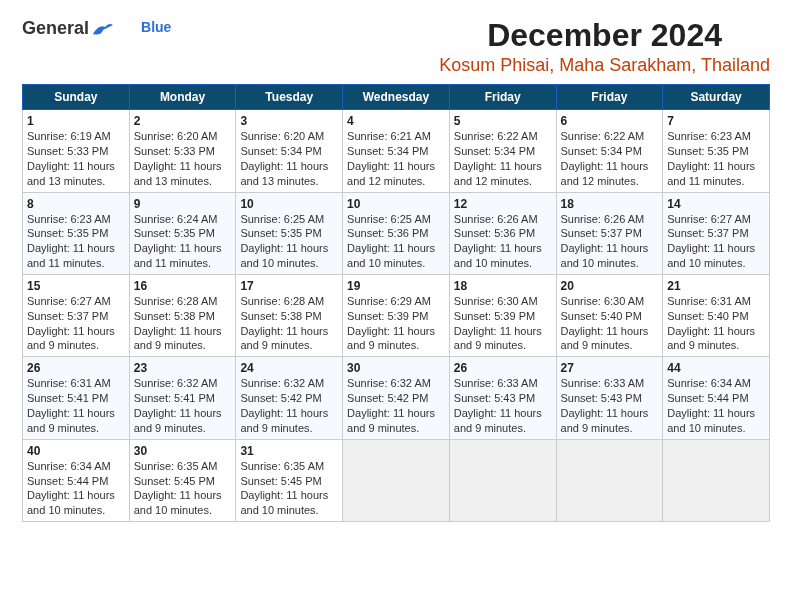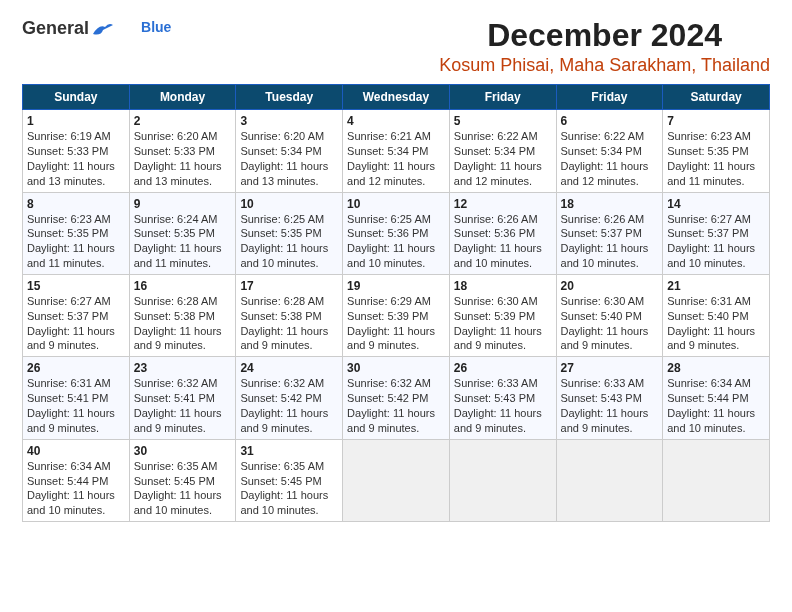--- a/index.html
+++ b/index.html
@@ -243,21 +243,21 @@
           </td>
           <td>
             <span class="day-num">26</span>
             <div class="day-info">Sunrise: 6:33 AM<br>Sunset: 5:43 PM<br>Daylight: 11 hours and 9 minutes.</div>
           </td>
           <td>
             <span class="day-num">27</span>
             <div class="day-info">Sunrise: 6:33 AM<br>Sunset: 5:43 PM<br>Daylight: 11 hours and 9 minutes.</div>
           </td>
           <td>
-            <span class="day-num">28</span>
+            <span class="day-num">44</span>
             <div class="day-info">Sunrise: 6:34 AM<br>Sunset: 5:44 PM<br>Daylight: 11 hours and 10 minutes.</div>
           </td>
         </tr>
         <tr>
           <td>
             <span class="day-num">40</span>
             <div class="day-info">Sunrise: 6:34 AM<br>Sunset: 5:44 PM<br>Daylight: 11 hours and 10 minutes.</div>
           </td>
           <td>
             <span class="day-num">30</span>

